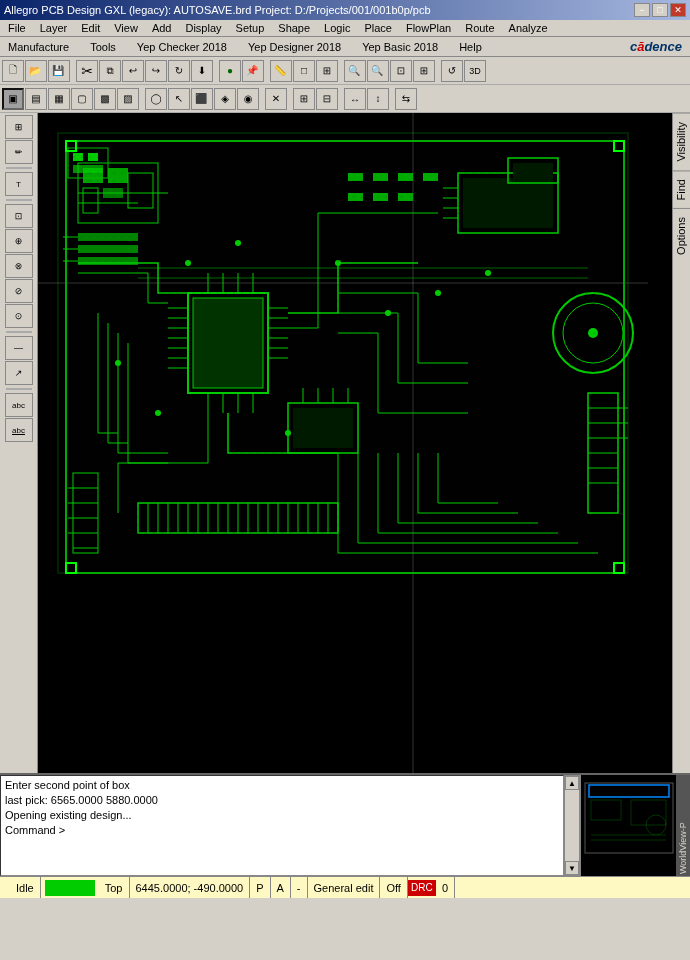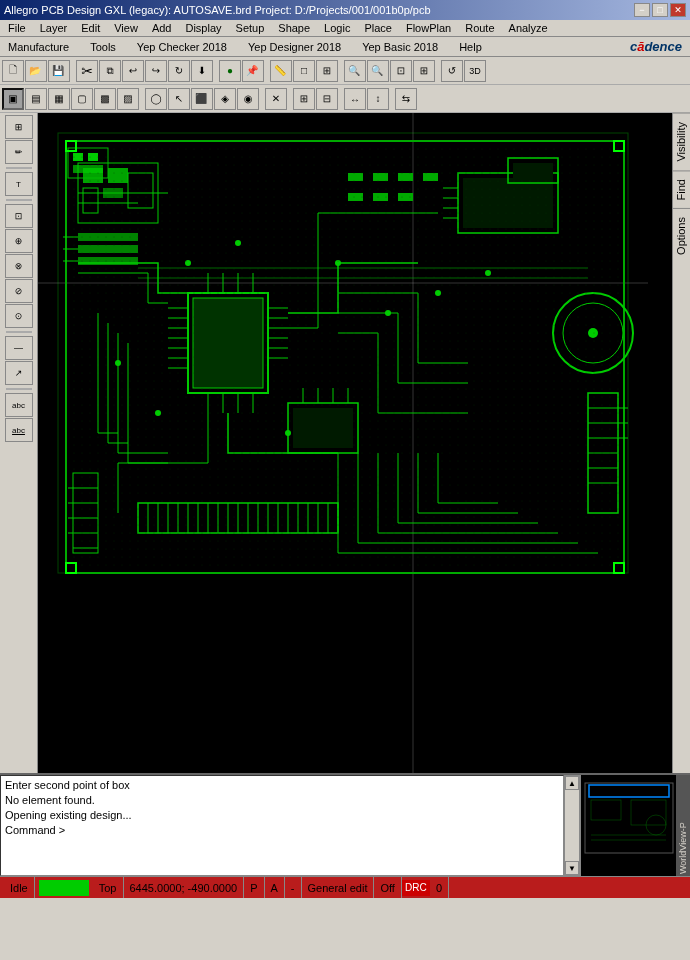--- a/index.html
+++ b/index.html
@@ -191,26 +191,26 @@
       padding: 2px;
       position: absolute; right: 0; top: 0; bottom: 0;
       display: flex; align-items: center;
       background: #555;
       width: 14px;
     }
 
     
     #statusbar {
       height: 22px;
-      background: #b91c1c;
+      background: #fef9c3;
       border-top: 1px solid #888;
       display: flex;
       align-items: center;
       font-size: 11px;
-      padding: 0 4px;
+      padding: 0 10px;
       gap: 0;
     }
     .status-seg {
       padding: 0 6px;
       border-right: 1px solid #888;
       height: 100%;
       display: flex; align-items: center;
       white-space: nowrap;
     }
     .status-green {
@@ -538,21 +538,21 @@
     <div class="right-tab">Visibility</div>
     <div class="right-tab">Find</div>
     <div class="right-tab">Options</div>
   </div>
 </div>
 
 <div id="command-area">
   <div style="display:flex;flex-direction:column;flex:1;border-radius:9px;">
     <div id="command-log">
       <div>Enter second point of box</div>
-      <div>No element found.</div>
+      <div>last pick:  6565.0000 5880.0000</div>
       <div>Opening existing design...</div>
       <div>Command &gt;</div>
     </div>
   </div>
   <div id="command-scrollbar">
     <div class="scroll-arrow">▲</div>
     <div style="flex:1;background:#d4d0c8;"></div>
     <div class="scroll-arrow">▼</div>
   </div>
 

